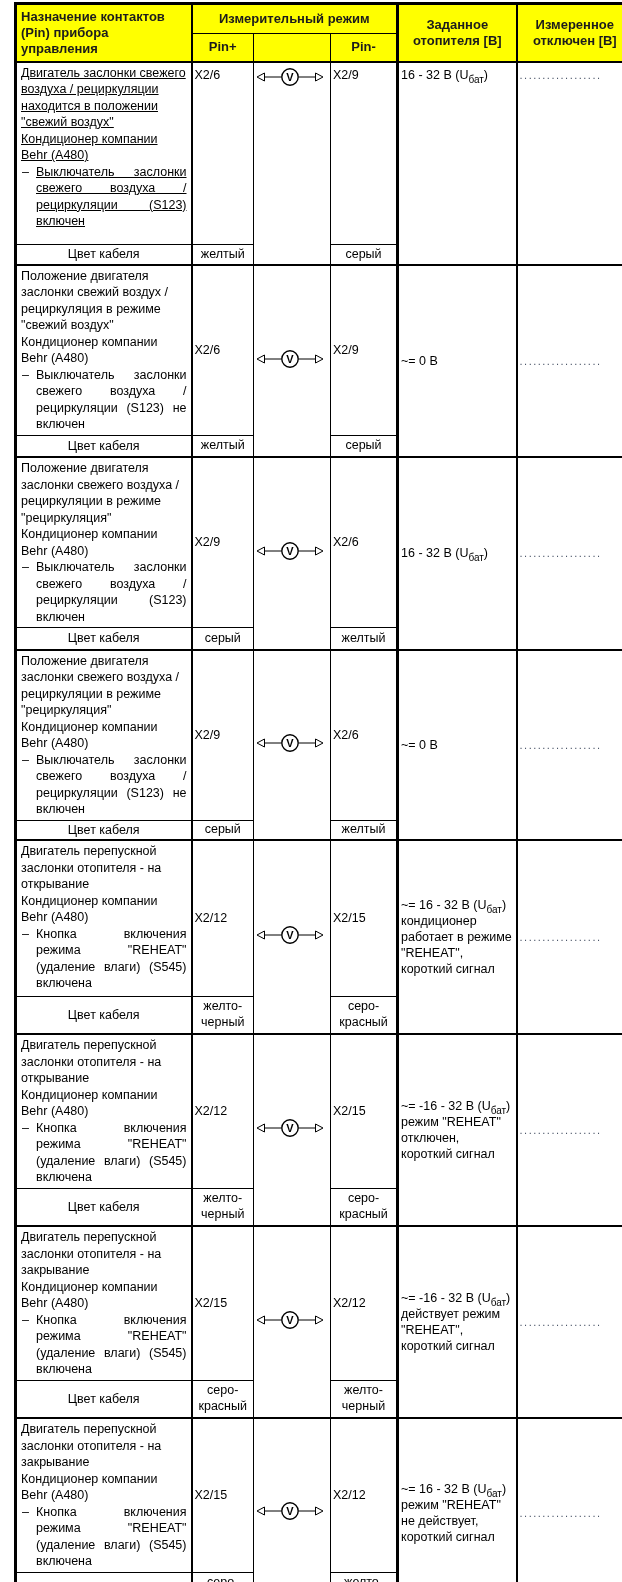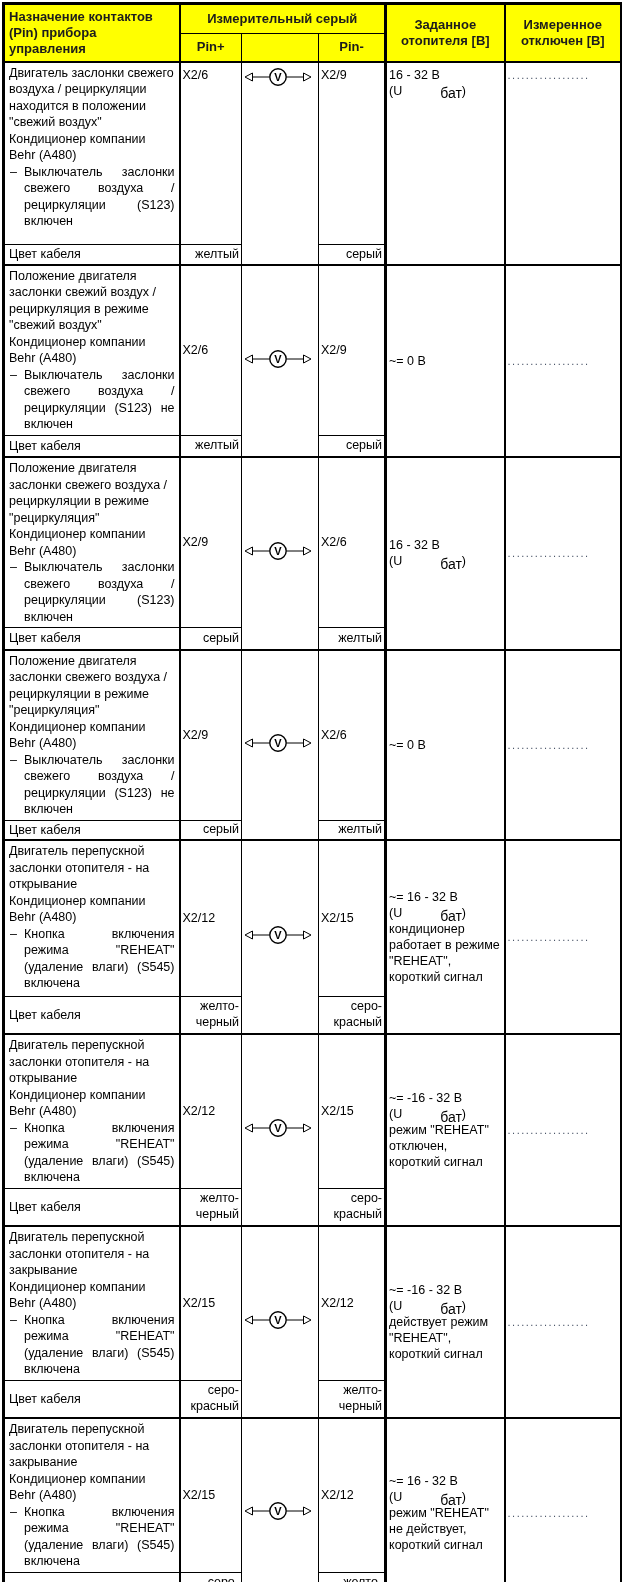--- a/index.html
+++ b/index.html
@@ -1,17 +1,17 @@
 <!DOCTYPE html>
 <html><head>
 <meta charset="utf-8">
 <style>
   html,body{margin:0;padding:0;background:#fff;}
   body{font-family:"Liberation Sans",sans-serif;color:#000;}
-  .page{width:583px;height:1582px;background:#fff;box-sizing:border-box;padding:2px 0 0 2px;}
+  .page{width:583px;height:1582px;background:#fff;box-sizing:border-box;padding:2px 0 0 14px;}
   table.tbl{border-collapse:collapse;table-layout:fixed;width:618px;
     border:3px solid #000;border-bottom-width:5px;}
   td,th{border:1px solid #000;box-sizing:border-box;overflow:hidden;}
   th{background:#ffff00;color:#1c1c1c;font-weight:bold;font-size:13px;line-height:16px;
     padding:2px 4px;text-align:center;vertical-align:middle;}
   th.h-desc{text-align:left;border-bottom-width:2px;}
   th.h-span{border-bottom-width:2px;}
   .h-row2 th{border-bottom-width:2px;}
   
   .bl2{border-left-width:2px;}
@@ -20,57 +20,57 @@
   td{font-size:12.5px;line-height:16.5px;vertical-align:middle;}
   tr.desc-row td{border-top-width:2px;}
   tr.cable-row td{border-top-width:1px;}
   td.c-desc{vertical-align:top;text-align:left;padding:2px 4px 2px 4px;}
   td.c-pin,td.c-meter,td.c-val,td.c-meas{text-align:left;padding:1px 2px;}
   tr.align-top td.c-pin,tr.align-top td.c-meter,tr.align-top td.c-val,tr.align-top td.c-meas
     {vertical-align:top;padding-top:4px;}
   .desc-text,.desc-company{text-align:left;}
   .bullet{position:relative;padding-left:15px;text-align:justify;}
   .bullet .dash{position:absolute;left:1px;top:0;}
-  td.c-cable-label{text-align:left;padding:1px 4px;}
-  td.c-cable{text-align:right;padding:1px 2px;line-height:15.5px;}
+  td.c-cable-label{text-align:center;padding:1px 4px;}
+  td.c-cable{text-align:center;padding:1px 2px;line-height:15.5px;}
   .val{line-height:16px;}
   .valnote{line-height:16px;}
-  sub.u-sub{font-size:14px;line-height:0;margin-left:38px;}
+  sub.u-sub{font-size:10px;line-height:0;}
   .dots{color:#4a5568;font-size:11px;letter-spacing:1.5px;white-space:nowrap;}
   svg text{font-family:"Liberation Sans",sans-serif;}
 </style>
 </head>
 <body>
 
 <div class="page">
   <table class="tbl">
     <colgroup>
       <col style="width:176px">
         <col style="width:62px">
         <col style="width:77px">
       <col style="width:67px">
         <col style="width:119px">
         <col style="width:117px">
     </colgroup>
     <thead>
       <tr style="height:30px">
         <th rowspan="2" class="h-desc" style="height:58px">Назначение контактов (Pin) прибора управления</th>
-        <th colspan="3" class="bl2">Измерительный серый</th>
+        <th colspan="3" class="bl2">Измерительный режим</th>
         <th rowspan="2" class="bl3 h-span">Заданное отопителя [В]</th>
         <th rowspan="2" class="bl2 h-span">Измеренное отключен [В]</th>
       </tr>
       <tr class="h-row2" style="height:28px">
         <th class="bl2">Pin+</th>
         <th></th>
         <th>Pin-</th>
       </tr>
     </thead>
     <tbody>
         <tr class="desc-row align-top">
-          <td class="c-desc" style="height: 183px;">
+          <td class="c-desc" style="height: 183px; text-decoration: underline;">
             <div class="desc-text">Двигатель заслонки свежего воздуха / рециркуляции находится в положении "свежий воздух"</div>
             <div class="desc-company">Кондиционер компании Behr (A480)</div>
             <div class="bullet"><span class="dash">–</span><span class="bullet-text">Выключатель заслонки свежего воздуха / рециркуляции (S123) включен</span></div>
           </td>
           <td class="c-pin bl2">X2/6</td>
           <td class="c-meter" rowspan="2"><svg width="68" height="20" viewBox="0 0 68 20">
               <polygon points="1,10 8.5,6 8.5,14" fill="#fff" stroke="#000" stroke-width="1"></polygon>
               <line x1="8.5" y1="10" x2="25.5" y2="10" stroke="#000" stroke-width="1"></line>
               <circle cx="34" cy="10" r="8.2" fill="#fff" stroke="#000" stroke-width="1.4"></circle>
               <text x="34" y="14" text-anchor="middle" font-size="11" font-weight="bold" fill="#000">V</text>

